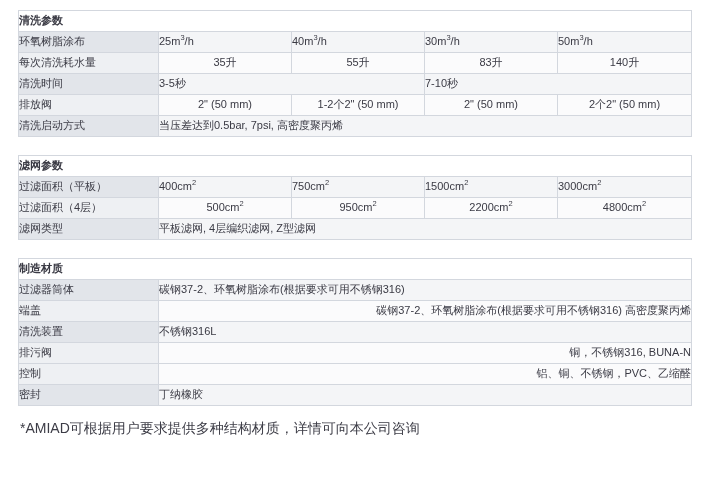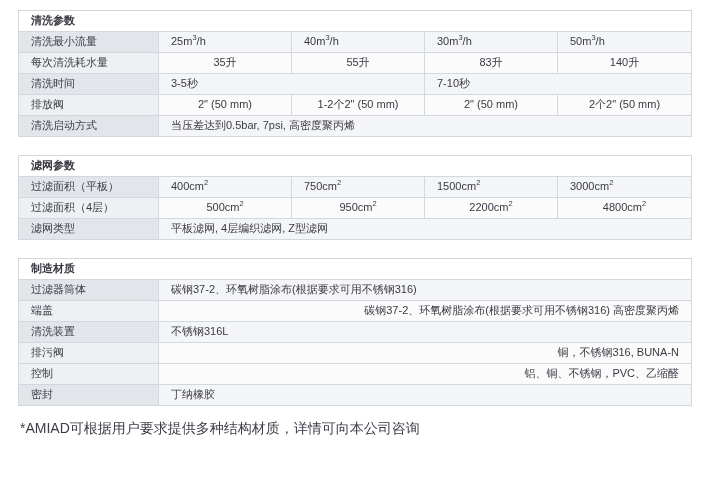--- a/index.html
+++ b/index.html
@@ -23,21 +23,21 @@
     width: 673px;
   }
   table.spec {
     border-collapse: collapse;
     width: 673px;
     table-layout: fixed;
   }
   table.spec td {
     border: 1px solid #d3d7de;
     height: 20px;
-    padding: 0 12px;
+    padding: 0 0;
     vertical-align: middle;
     font-size: 11px;
     line-height: 1.2;
   }
   .section-title td {
     background: #ffffff;
     font-weight: bold;
     color: #3a3a44;
     font-size: 11.5px;
     height: 24px;
@@ -107,21 +107,21 @@
         <col style="width:133px">
         <col style="width:133px">
         <col style="width:133px">
         <col style="width:134px">
     </colgroup>
     <tbody>
         <tr class="section-title">
       <td colspan="5">清洗参数</td>
     </tr>
     <tr>
-      <td class="lbl">清洗最小流量</td>
+      <td class="lbl">环氧树脂涂布</td>
       <td class="val">25m<sup>3</sup>/h</td>
       <td class="val">40m<sup>3</sup>/h</td>
       <td class="val">30m<sup>3</sup>/h</td>
       <td class="val">50m<sup>3</sup>/h</td>
     </tr>
     <tr>
       <td class="lbl-alt">每次清洗耗水量</td>
       <td class="val-alt">35升</td>
       <td class="val-alt">55升</td>
       <td class="val-alt">83升</td>

